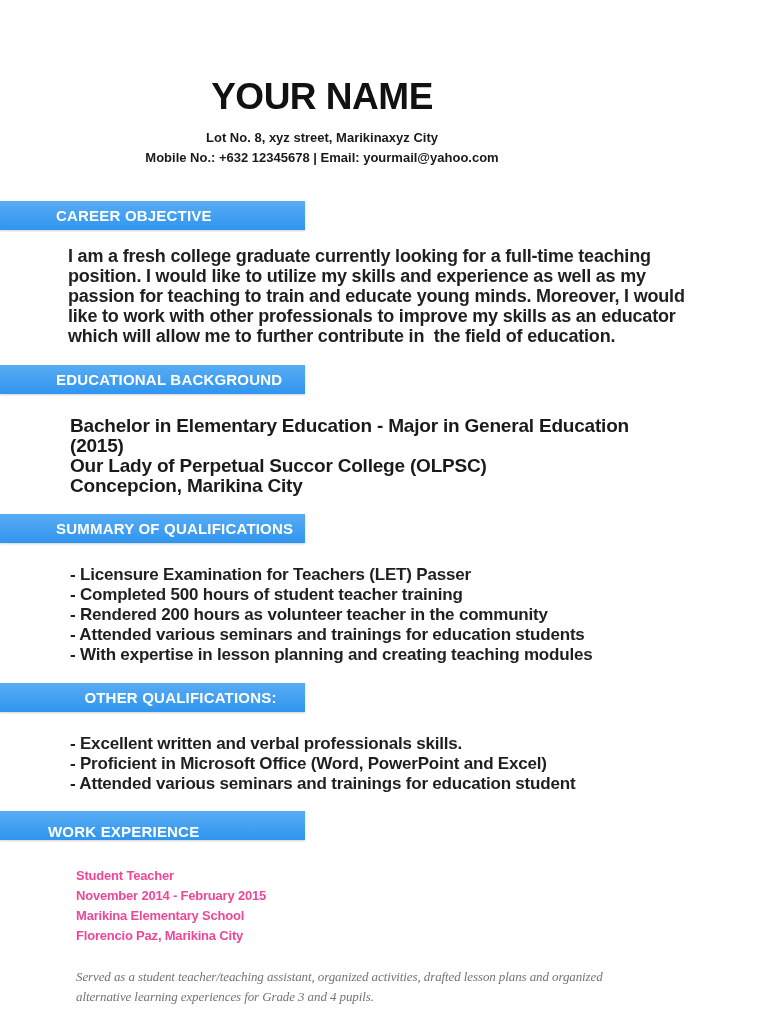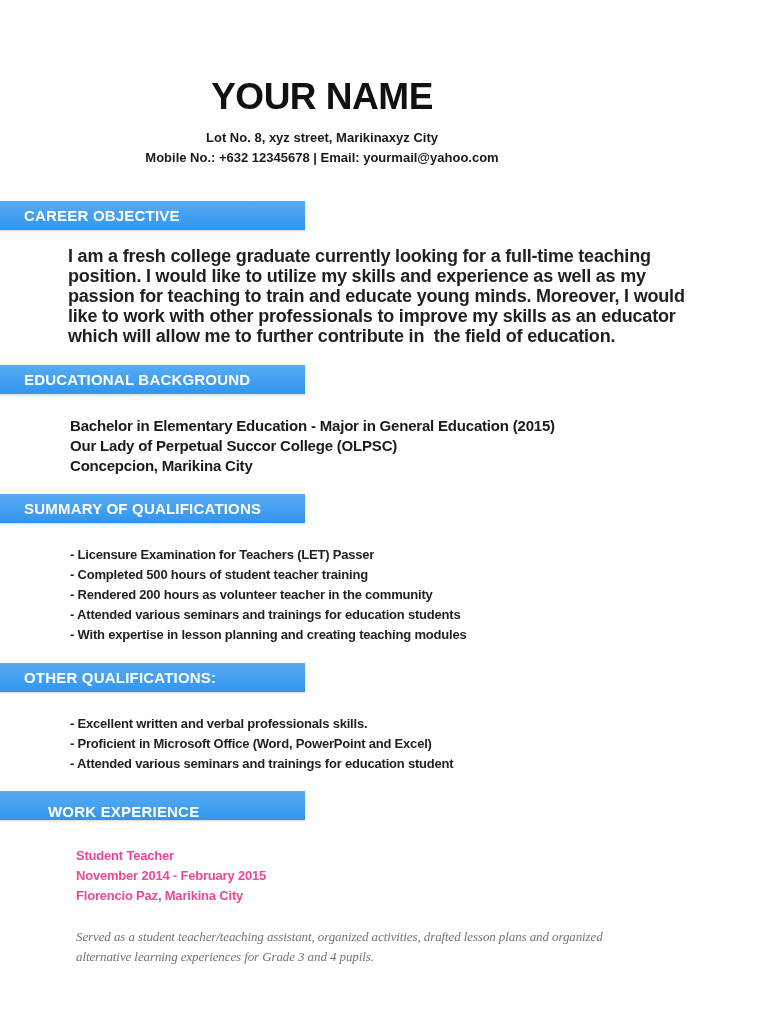--- a/index.html
+++ b/index.html
@@ -41,56 +41,56 @@
     font-size: 13px;
     line-height: 16px;
     font-weight: 700;
     color: #1a1a1a;
   }
   .section-bar {
     width: 305px;
     height: 29px;
     display: flex;
     align-items: center;
-    padding-left: 24px;
+    padding-left: 56px;
     background: linear-gradient(180deg, #58acf3 0%, #3095ef 100%);
     color: #ffffff;
     font-size: 15px;
     font-weight: 700;
     letter-spacing: 0.2px;
     box-shadow: 0 1px 2px rgba(0,0,0,0.18);
   }
   .section-bar.indent-more { padding-left: 48px; align-items: flex-end; }
   .bar-career      { margin-top: 35px; }
   .bar-educ        { margin-top: 19px; }
   .bar-summary     { margin-top: 18px; }
-  .bar-other       { margin-top: 18px; }
+  .bar-other       { margin-top: 18px; justify-content: center; }
   .bar-work        { margin-top: 17px; }
   .objective-paragraph {
     margin: 16px 0 0 68px;
     width: 620px;
     font-size: 18px;
     line-height: 20px;
     font-weight: 600;
     letter-spacing: -0.2px;
     color: #1f1f1f;
     white-space: pre-wrap;
   }
   .educ-block {
     margin: 22px 0 0 70px;
-    font-size: 15px;
+    font-size: 19px;
     line-height: 20px;
     font-weight: 700;
     letter-spacing: -0.2px;
     color: #1a1a1a;
   }
   .bullet-list {
     margin: 22px 0 0 70px;
     list-style: none;
-    font-size: 13px;
+    font-size: 17px;
     line-height: 20px;
     font-weight: 600;
     letter-spacing: -0.2px;
     color: #1f1f1f;
   }
   .work-block {
     margin: 26px 0 0 76px;
     font-size: 13px;
     line-height: 20px;
     font-weight: 700;
@@ -153,17 +153,18 @@
     <li>- Proficient in Microsoft Office (Word, PowerPoint and Excel)</li>
     <li>- Attended various seminars and trainings for education student</li>
   </ul>
 
   <div class="section-bar bar-work indent-more">
     <span>WORK EXPERIENCE</span>
   </div>
   <div class="work-block">
     <div>Student Teacher</div>
     <div>November 2014 - February 2015</div>
+    <div>Marikina Elementary School</div>
     <div>Florencio Paz, Marikina City</div>
   </div>
   <div class="work-description">Served as a student teacher/teaching assistant, organized activities, drafted lesson plans and organized alternative learning experiences for Grade 3 and 4 pupils.</div>
 
 </div>
 
 </body></html>

